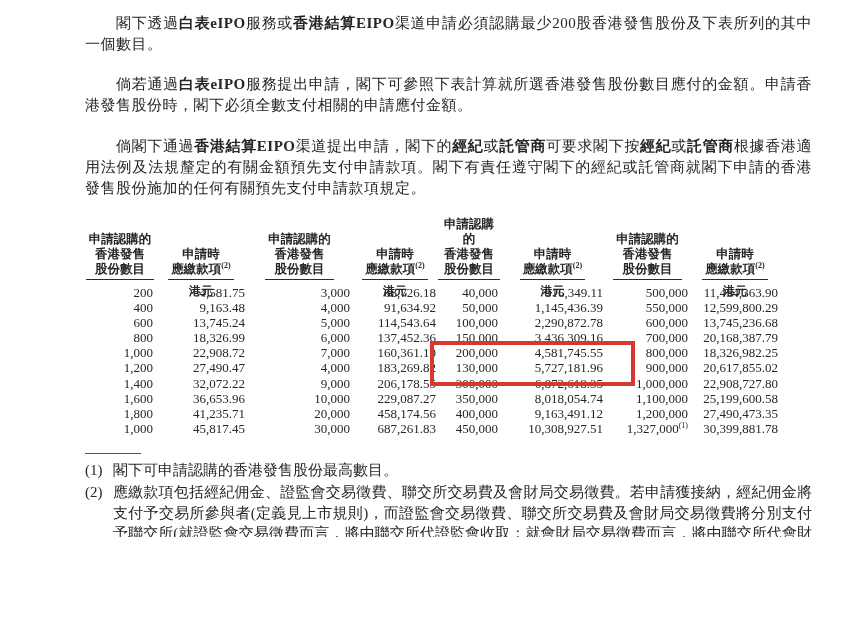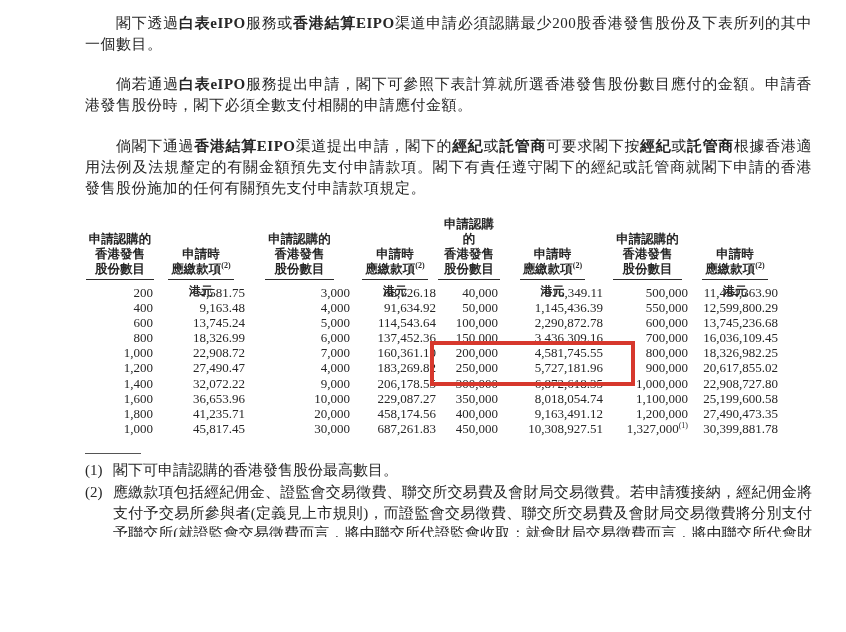--- a/index.html
+++ b/index.html
@@ -136,34 +136,34 @@
       <div class="cell">2,290,872.78</div>
       <div class="cell">600,000</div>
       <div class="cell">13,745,236.68</div>
       <div class="cell">800</div>
       <div class="cell">18,326.99</div>
       <div class="cell">6,000</div>
       <div class="cell">137,452.36</div>
       <div class="cell">150,000</div>
       <div class="cell">3,436,309.16</div>
       <div class="cell">700,000</div>
-      <div class="cell">16,036,109.45</div>
+      <div class="cell">20,168,387.79</div>
       <div class="cell">1,000</div>
       <div class="cell">22,908.72</div>
       <div class="cell">7,000</div>
       <div class="cell">160,361.10</div>
       <div class="cell">200,000</div>
       <div class="cell">4,581,745.55</div>
       <div class="cell">800,000</div>
       <div class="cell">18,326,982.25</div>
       <div class="cell">1,200</div>
       <div class="cell">27,490.47</div>
       <div class="cell">4,000</div>
       <div class="cell">183,269.82</div>
-      <div class="cell">250,000</div>
+      <div class="cell">130,000</div>
       <div class="cell">5,727,181.96</div>
       <div class="cell">900,000</div>
       <div class="cell">20,617,855.02</div>
       <div class="cell">1,400</div>
       <div class="cell">32,072.22</div>
       <div class="cell">9,000</div>
       <div class="cell">206,178.55</div>
       <div class="cell">300,000</div>
       <div class="cell">6,872,618.35</div>
       <div class="cell">1,000,000</div>

